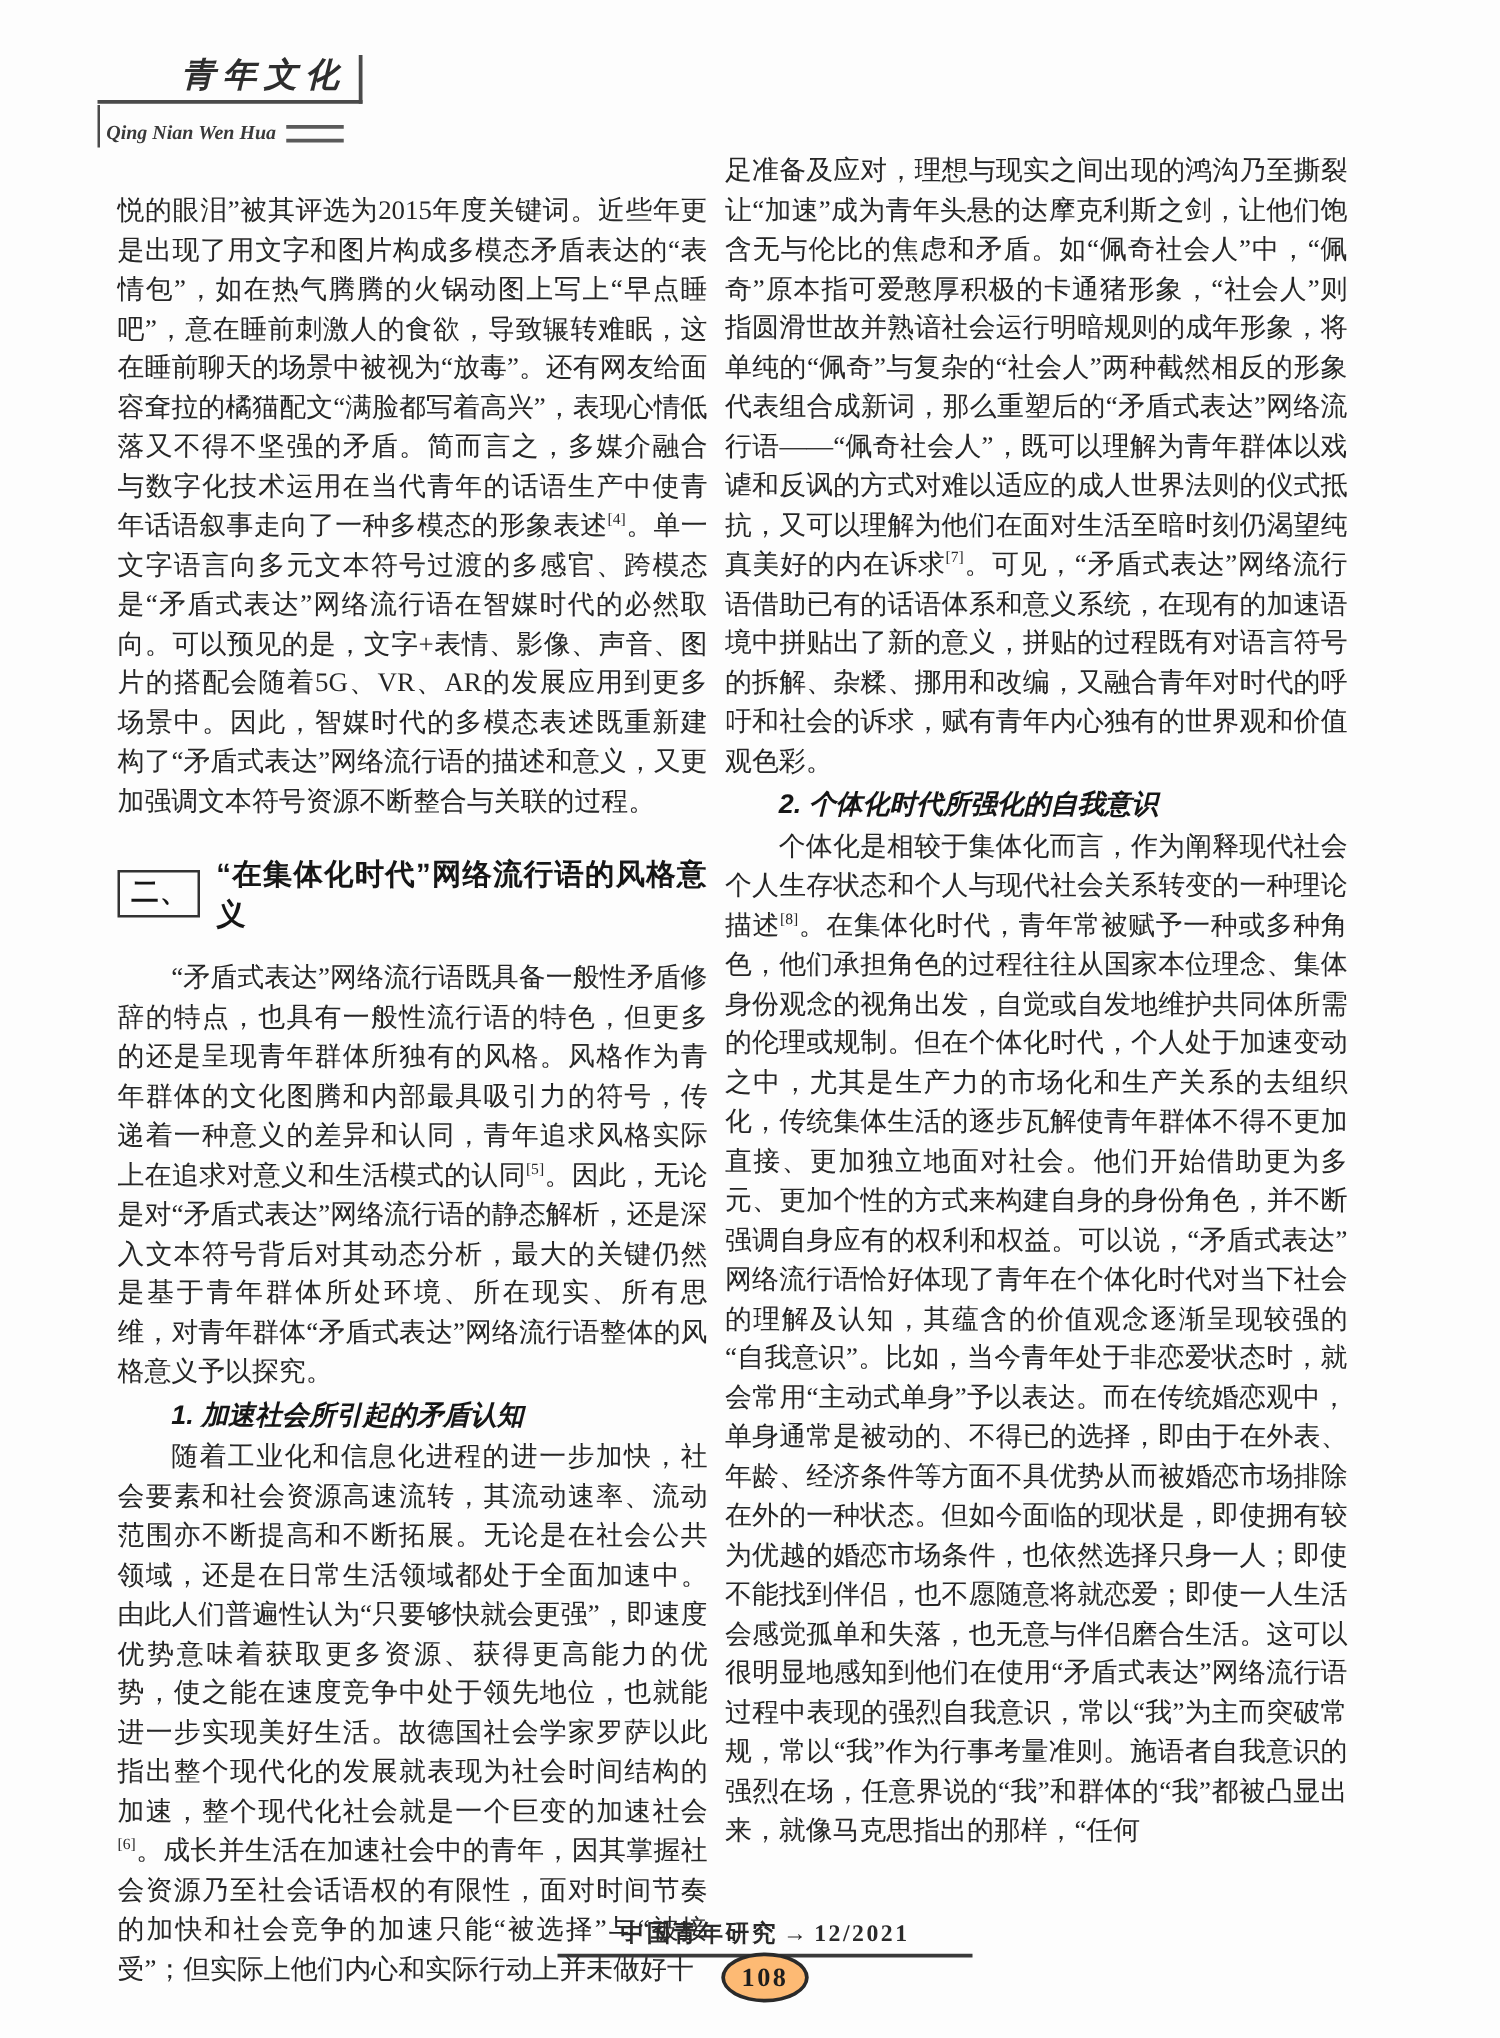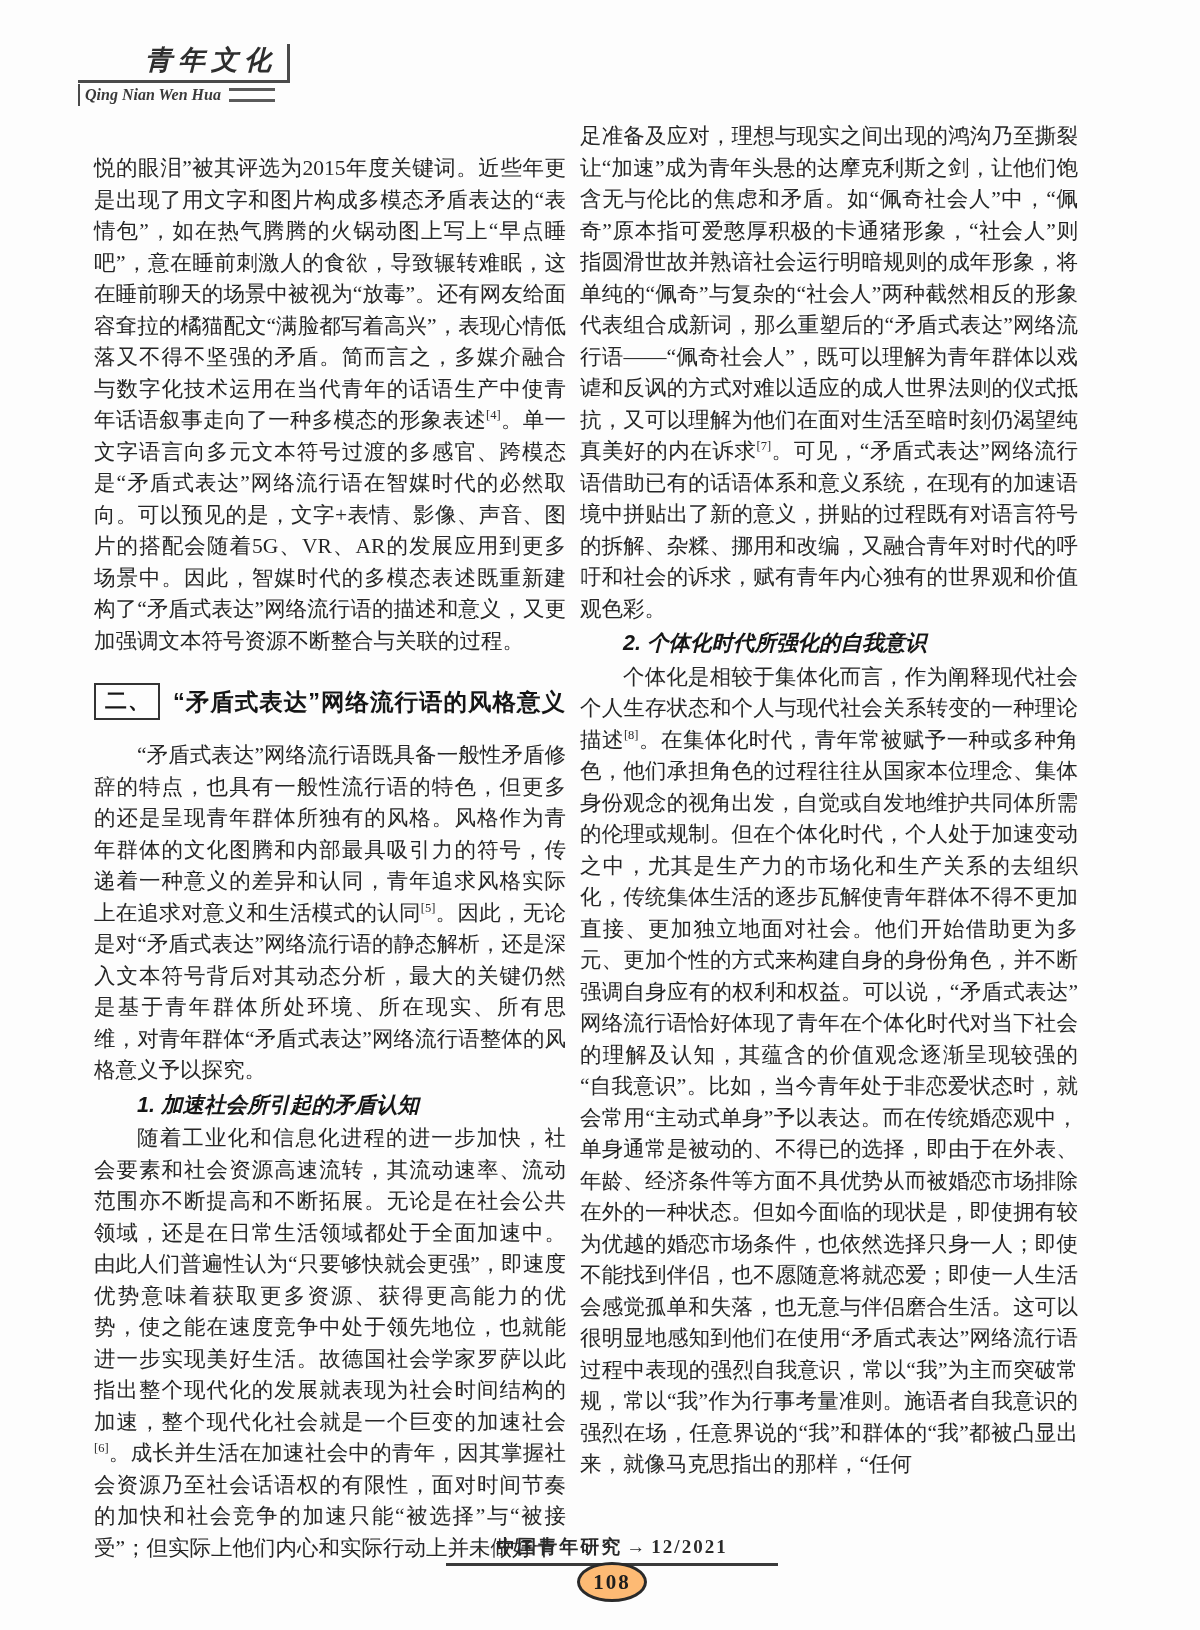--- a/index.html
+++ b/index.html
@@ -12,21 +12,21 @@
 
   
   .hdr{position:absolute;left:78px;top:44px;width:212px;}
   .hdr-cn-row{
     text-align:right;padding:0 10px 2px 0;
     border-right:3px solid #4a4a4a;border-bottom:3px solid #4a4a4a;
     font-size:27px;font-weight:bold;letter-spacing:6px;line-height:1.25;color:#2e2e2e;font-style:italic;
   }
   .hdr-py-row{
     display:flex;align-items:center;gap:8px;
-    border-left:2px solid #4a4a4a;padding:2px 0 2px 5px;margin-top:1px;
+    border-left:2px solid #4a4a4a;padding:14px 0 2px 5px;margin-top:1px;
   }
   .hdr-py{
     font-style:italic;font-weight:bold;font-size:16px;color:#3a3a3a;
     font-family:"Liberation Serif",serif;white-space:nowrap;
   }
   .hdr-dbl{flex:0 0 46px;height:8px;border-top:3px solid #5a5a5a;border-bottom:3px solid #5a5a5a;}
 
   
   .col{position:absolute;top:121px;}
   .col-left{left:94px;width:472px;margin-top:32px;}
@@ -81,21 +81,21 @@
     <div class="hdr-py-row">
       <span class="hdr-py">Qing Nian Wen Hua</span>
       <span class="hdr-dbl"></span>
     </div>
   </div>
 
   <div class="col col-left" id="left-col">
       <p class="para">悦的眼泪”被其评选为2015年度关键词。近些年更是出现了用文字和图片构成多模态矛盾表达的“表情包”，如在热气腾腾的火锅动图上写上“早点睡吧”，意在睡前刺激人的食欲，导致辗转难眠，这在睡前聊天的场景中被视为“放毒”。还有网友给面容耷拉的橘猫配文“满脸都写着高兴”，表现心情低落又不得不坚强的矛盾。简而言之，多媒介融合与数字化技术运用在当代青年的话语生产中使青年话语叙事走向了一种多模态的形象表述<sup>[4]</sup>。单一文字语言向多元文本符号过渡的多感官、跨模态是“矛盾式表达”网络流行语在智媒时代的必然取向。可以预见的是，文字+表情、影像、声音、图片的搭配会随着5G、VR、AR的发展应用到更多场景中。因此，智媒时代的多模态表述既重新建构了“矛盾式表达”网络流行语的描述和意义，又更加强调文本符号资源不断整合与关联的过程。</p>
       <h2 class="section">
         <span class="sec-num">二、</span>
-        <span>“矛盾式表达”网络流行语的风格意义</span>
+        <span>“在集体化时代”网络流行语的风格意义</span>
       </h2>
       <p class="para indent">“矛盾式表达”网络流行语既具备一般性矛盾修辞的特点，也具有一般性流行语的特色，但更多的还是呈现青年群体所独有的风格。风格作为青年群体的文化图腾和内部最具吸引力的符号，传递着一种意义的差异和认同，青年追求风格实际上在追求对意义和生活模式的认同<sup>[5]</sup>。因此，无论是对“矛盾式表达”网络流行语的静态解析，还是深入文本符号背后对其动态分析，最大的关键仍然是基于青年群体所处环境、所在现实、所有思维，对青年群体“矛盾式表达”网络流行语整体的风格意义予以探究。</p>
       <h3 class="subheading">1. 加速社会所引起的矛盾认知</h3>
       <p class="para indent">随着工业化和信息化进程的进一步加快，社会要素和社会资源高速流转，其流动速率、流动范围亦不断提高和不断拓展。无论是在社会公共领域，还是在日常生活领域都处于全面加速中。由此人们普遍性认为“只要够快就会更强”，即速度优势意味着获取更多资源、获得更高能力的优势，使之能在速度竞争中处于领先地位，也就能进一步实现美好生活。故德国社会学家罗萨以此指出整个现代化的发展就表现为社会时间结构的加速，整个现代化社会就是一个巨变的加速社会<sup>[6]</sup>。成长并生活在加速社会中的青年，因其掌握社会资源乃至社会话语权的有限性，面对时间节奏的加快和社会竞争的加速只能“被选择”与“被接受”；但实际上他们内心和实际行动上并未做好十</p>
     </div>
   <div class="col col-right" id="right-col">
       <p class="para">足准备及应对，理想与现实之间出现的鸿沟乃至撕裂让“加速”成为青年头悬的达摩克利斯之剑，让他们饱含无与伦比的焦虑和矛盾。如“佩奇社会人”中，“佩奇”原本指可爱憨厚积极的卡通猪形象，“社会人”则指圆滑世故并熟谙社会运行明暗规则的成年形象，将单纯的“佩奇”与复杂的“社会人”两种截然相反的形象代表组合成新词，那么重塑后的“矛盾式表达”网络流行语——“佩奇社会人”，既可以理解为青年群体以戏谑和反讽的方式对难以适应的成人世界法则的仪式抵抗，又可以理解为他们在面对生活至暗时刻仍渴望纯真美好的内在诉求<sup>[7]</sup>。可见，“矛盾式表达”网络流行语借助已有的话语体系和意义系统，在现有的加速语境中拼贴出了新的意义，拼贴的过程既有对语言符号的拆解、杂糅、挪用和改编，又融合青年对时代的呼吁和社会的诉求，赋有青年内心独有的世界观和价值观色彩。</p>
       <h3 class="subheading">2. 个体化时代所强化的自我意识</h3>
       <p class="para indent">个体化是相较于集体化而言，作为阐释现代社会个人生存状态和个人与现代社会关系转变的一种理论描述<sup>[8]</sup>。在集体化时代，青年常被赋予一种或多种角色，他们承担角色的过程往往从国家本位理念、集体身份观念的视角出发，自觉或自发地维护共同体所需的伦理或规制。但在个体化时代，个人处于加速变动之中，尤其是生产力的市场化和生产关系的去组织化，传统集体生活的逐步瓦解使青年群体不得不更加直接、更加独立地面对社会。他们开始借助更为多元、更加个性的方式来构建自身的身份角色，并不断强调自身应有的权利和权益。可以说，“矛盾式表达”网络流行语恰好体现了青年在个体化时代对当下社会的理解及认知，其蕴含的价值观念逐渐呈现较强的“自我意识”。比如，当今青年处于非恋爱状态时，就会常用“主动式单身”予以表达。而在传统婚恋观中，单身通常是被动的、不得已的选择，即由于在外表、年龄、经济条件等方面不具优势从而被婚恋市场排除在外的一种状态。但如今面临的现状是，即使拥有较为优越的婚恋市场条件，也依然选择只身一人；即使不能找到伴侣，也不愿随意将就恋爱；即使一人生活会感觉孤单和失落，也无意与伴侣磨合生活。这可以很明显地感知到他们在使用“矛盾式表达”网络流行语过程中表现的强烈自我意识，常以“我”为主而突破常规，常以“我”作为行事考量准则。施语者自我意识的强烈在场，任意界说的“我”和群体的“我”都被凸显出来，就像马克思指出的那样，“任何</p>
     </div>

